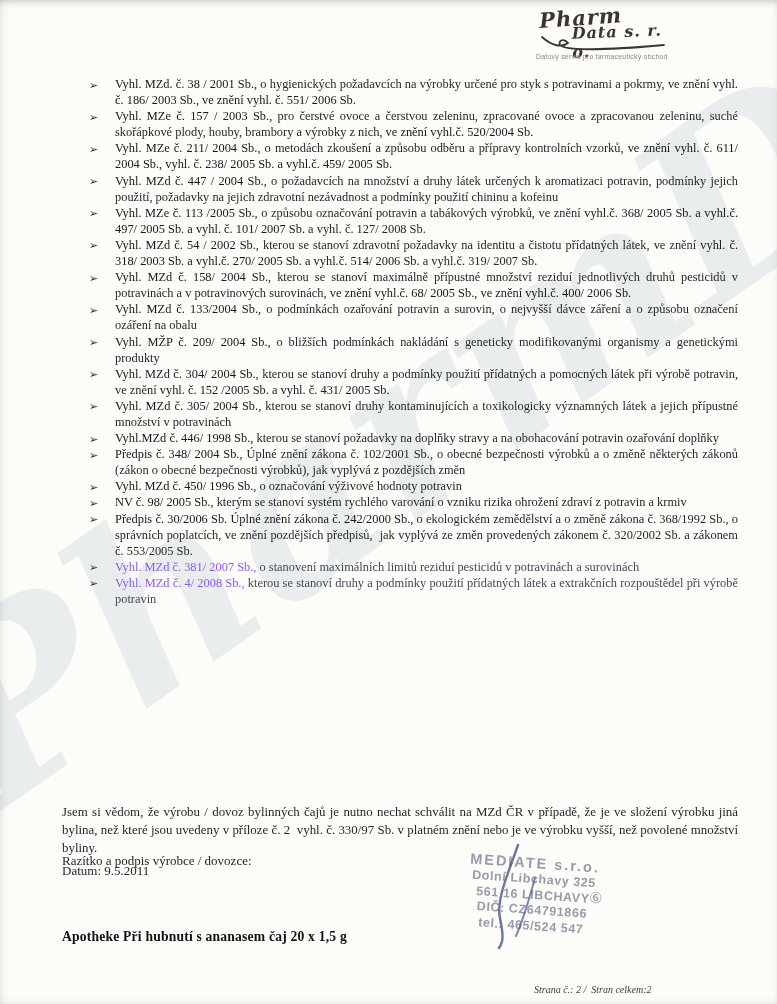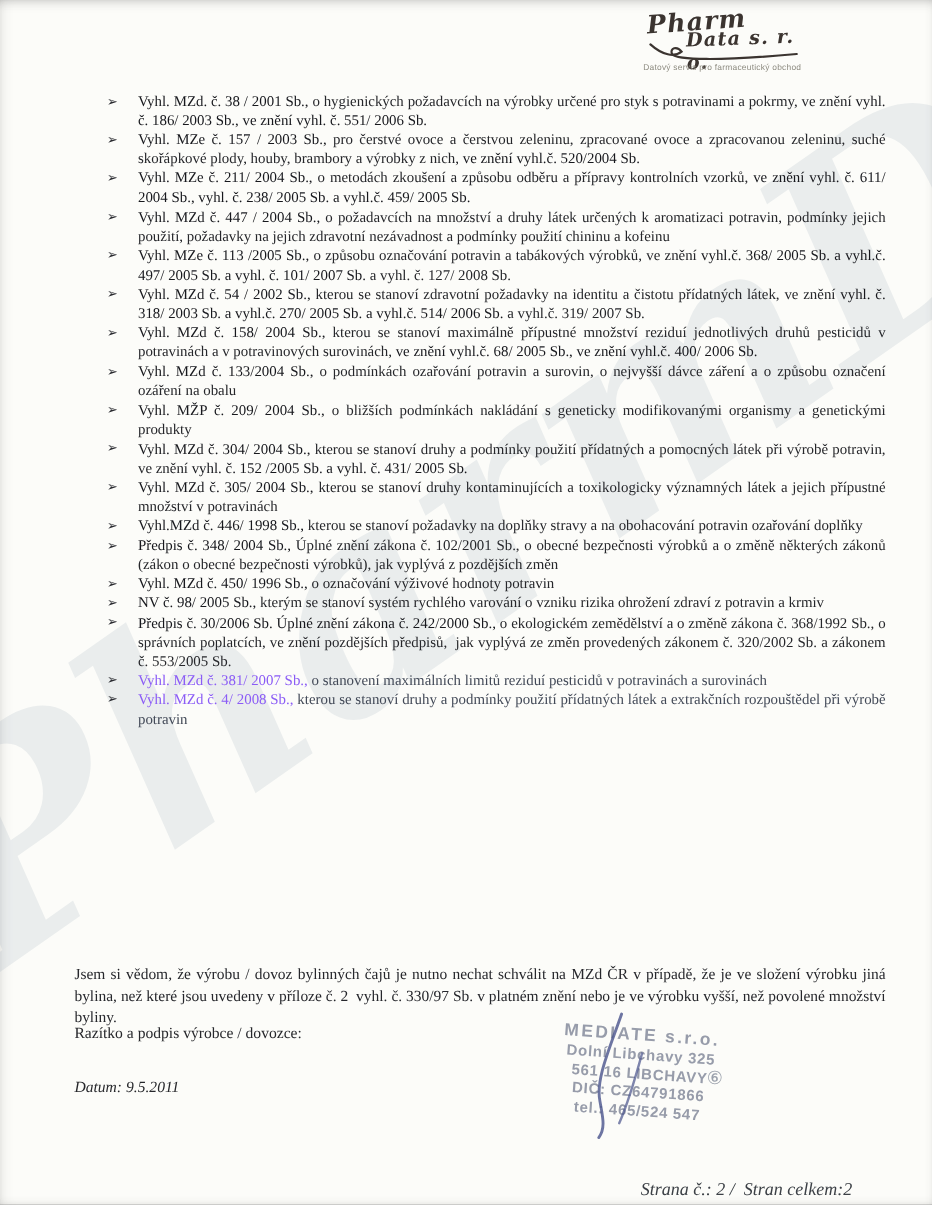--- a/index.html
+++ b/index.html
@@ -45,33 +45,33 @@
               font-size:12.4px; line-height:16.1px; text-align:justify; }
   .reg-list .item { position:relative; padding-left:26px; }
   .reg-list .marker { position:absolute; left:0; top:0.5px; font-size:11px; color:#2a2b30; }
   .reg-list .bold { font-weight:normal; color:#17181d; }
   .reg-list .item:nth-last-child(-n+2) { color:#434a58; }
   .reg-list .item:nth-last-child(-n+2) .bold { color:#8b5cf6; }
   
   .declaration { position:absolute; left:62px; top:779px; width:676px;
                  font-size:12.9px; line-height:17.8px; text-align:justify; color:#26272c;margin-top:25px; }
   .stamp-label { position:absolute; left:62px; top:853px; font-size:13px;text-align:center; }
-  .date-line   { position:absolute; left:62px; top:898px; font-size:13px;font-style:italic; }
+  .date-line   { position:absolute; left:62px; top:863px; font-size:13px; }
   
   .stamp { position:absolute; left:438px; top:855px; width:190px; text-align:center;
            font-family:"Liberation Sans", sans-serif; font-weight:bold;
            color:#979caa; transform:rotate(4deg); transform-origin:center; }
   .stamp .stamp-line { font-size:12.5px; line-height:15.5px; letter-spacing:.6px; }
   .stamp .stamp-line:first-child { font-size:14.5px; letter-spacing:2px; line-height:17px; }
   .stamp-mark { position:absolute; left:589px; top:889px; font-size:15px; color:#9aa0ab;
                 font-family:"Liberation Sans", sans-serif; }
   .signature-svg { position:absolute; left:478px; top:840px; }
   .product { position:absolute; left:62px; top:929px; font-size:13.6px; font-weight:bold;
              color:#121214; letter-spacing:.2px; }
-  .page-footer { position:absolute; left:534px; top:984px; font-size:15px;
+  .page-footer { position:absolute; left:534px; top:984px; font-size:10px;
                  font-style:italic; color:#3c4046; }
 </style>
 </head>
 <body>
 
 <div class="page">
 
   <div class="watermark">PharmData</div>
 
   <div class="logo">
@@ -116,16 +116,17 @@
       <div class="stamp-line">DIČ: CZ64791866</div>
       <div class="stamp-line">tel.: 465/524 547</div>
     </div>
   <div class="stamp-mark">⑥</div>
 
   <svg class="signature-svg" width="80" height="115" viewBox="0 0 80 115">
     <path d="M40,5 C30,34 18,60 22,78 C24,90 27,100 21,108" stroke="rgba(72,82,140,0.8)" stroke-width="2.4" fill="none" stroke-linecap="round"></path>
     <path d="M57,38 C51,60 45,80 38,96" stroke="rgba(72,82,140,0.7)" stroke-width="2" fill="none" stroke-linecap="round"></path>
   </svg>
 
+  <div class="product">Apotheke Při hubnutí s ananasem čaj 20 x 1,5 g</div>
 
   <div class="page-footer">Strana č.: 2 /&nbsp; Stran celkem:2</div>
 
 </div>
 
 </body></html>

